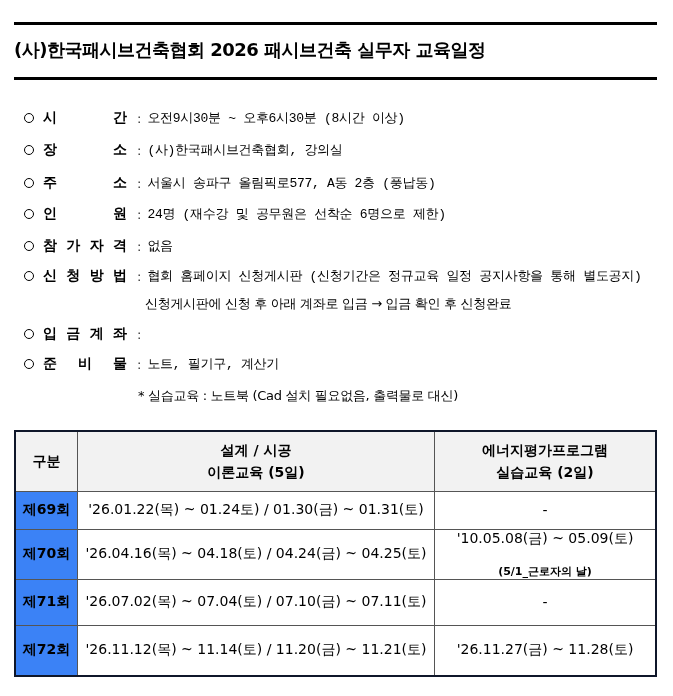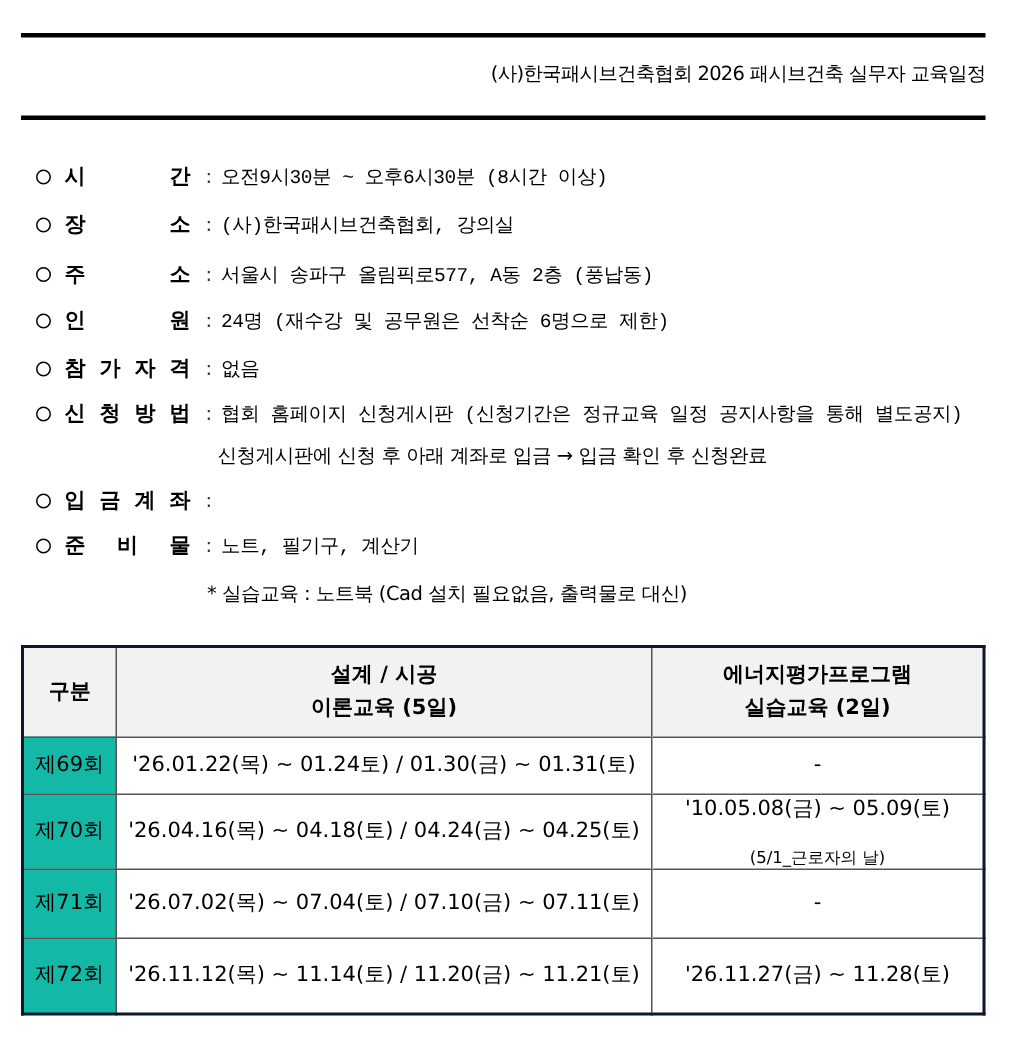--- a/index.html
+++ b/index.html
@@ -4,46 +4,46 @@
   <style>
     html, body { margin: 0; padding: 0; background: #ffffff; }
     body {
       width: 673px; height: 696px; position: relative; overflow: hidden;
       font-family: "DejaVu Sans", "Liberation Sans", sans-serif; color: #000;
     }
     .title-rule { position: absolute; left: 14px; width: 643px; height: 3px; background: #000; }
     .title-rule.top { top: 22px; }
     .title-rule.bottom { top: 77px; }
     .title {
-      position: absolute; top: 34px; left: 14px; width: 643px; text-align: right;
-      font-size: 13px; font-weight: normal; letter-spacing: -0.5px; line-height: 32px;
+      position: absolute; top: 34px; left: 14px; width: 643px; text-align: left;
+      font-size: 18px; font-weight: bold; letter-spacing: -0.5px; line-height: 32px;
     }
     .info { position: absolute; left: 0; top: 0; width: 673px; }
     .row { position: absolute; left: 24px; height: 20px; display: flex; align-items: center; font-size: 13px; white-space: nowrap; }
     .bullet { width: 10px; height: 10px; border: 1px solid #000; border-radius: 50%; margin-right: 9px; box-sizing: border-box; }
     .label { width: 84px; display: flex; justify-content: space-between; font-weight: bold; font-size: 14px; }
     .colon { margin: 0 6px 0 10px; color: #333; }
     .value { letter-spacing: -0.3px; font-family: Liberation Mono, monospace; }
     .cont { position: absolute; left: 145px; font-size: 13px; white-space: nowrap; letter-spacing: -0.3px; }
     table.sched {
       position: absolute; left: 14px; top: 430px; width: 643px;
       border-collapse: collapse; font-size: 14px;
     }
     table.sched td, table.sched th {
       border: 1px solid #555; text-align: center; vertical-align: middle; padding: 0;
     }
     table.sched { border: 2px solid #0f172a; }
     table.sched th { background: #f2f2f2; font-weight: bold; font-size: 14px; line-height: 22px; }
-    table.sched td.round { background: #14b8a6; font-weight: normal; width: 61px; text-align: center; }
+    table.sched td.round { background: #3b82f6; font-weight: bold; width: 61px; text-align: center; }
     table.sched td.c2, table.sched th.c2 { border-right: 1px dotted #000; }
     table.sched tr.hdr { height: 60px; }
     table.sched tr.r { height: 46px; }
     table.sched tr.r70 { height: 46px; }
     table.sched tr.r72 { height: 51px; }
-    .sub { display: block; font-size: 11px; margin-top: 16px; }
+    .sub { display: block; font-size: 11px; margin-top: 16px; font-weight: bold; }
   </style>
 </head>
 <body>
 
 <div class="title-rule top"></div>
 <div class="title">(사)한국패시브건축협회 2026 패시브건축 실무자 교육일정</div>
 <div class="title-rule bottom"></div>
 
 <div class="info">
 

